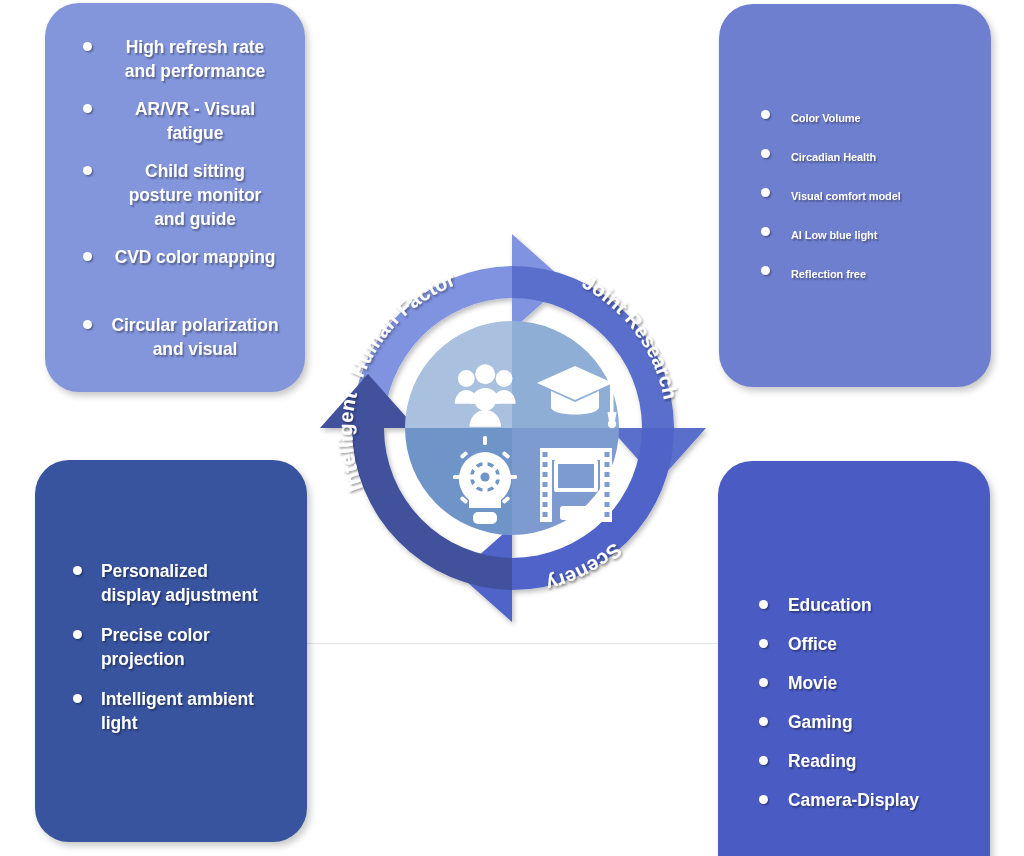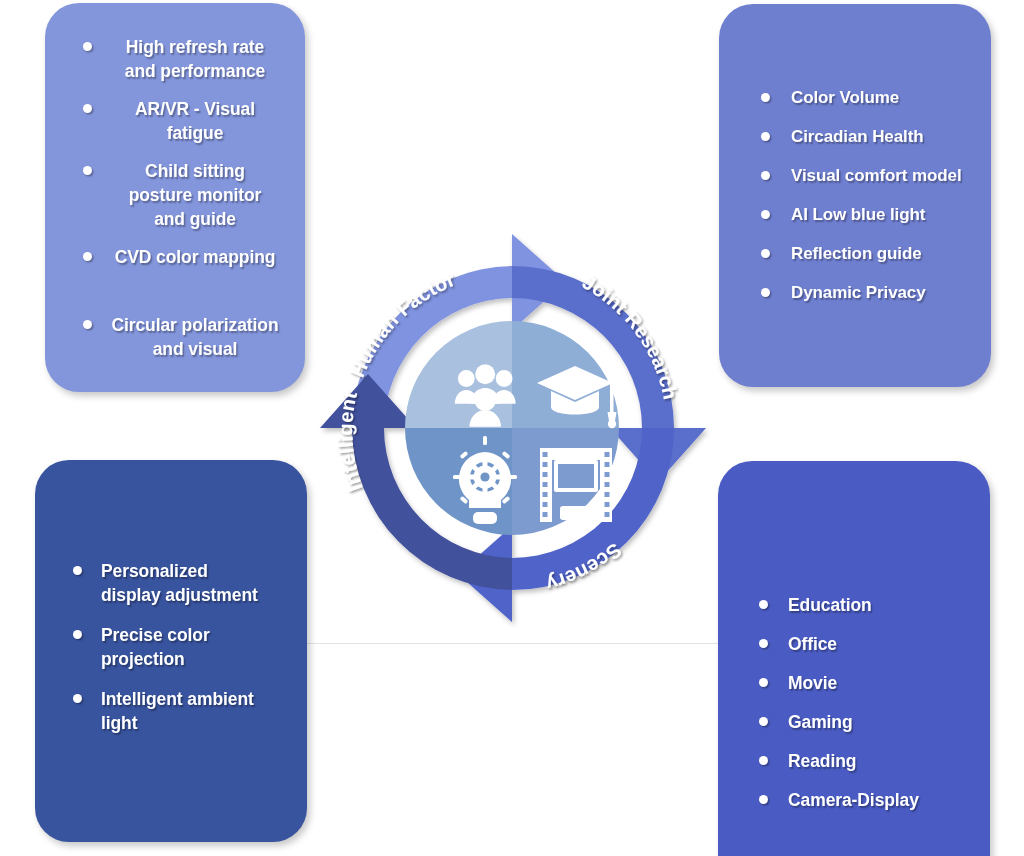--- a/index.html
+++ b/index.html
@@ -69,21 +69,21 @@
   #box-human-factor li { font-size: 17.5px; line-height: 24px; margin-bottom: 14px; }
   #box-human-factor li:last-child { margin-bottom: 0; margin-top: 44px; }
   #box-human-factor li .bullet { left: -28px; }
 
   
   #box-joint-research {
     left: 719px; top: 4px; width: 272px; height: 383px;
     background: #6f7fd0;
     padding: 0 22px 0 72px;
   }
-  #box-joint-research li { font-size: 17px; line-height: 24px; margin-bottom: 15px; }
+  #box-joint-research li { font-size: 11px; line-height: 24px; margin-bottom: 15px; }
   #box-joint-research li:last-child { margin-bottom: 0; }
   #box-joint-research li .bullet { left: -30px; }
 
   
   #box-intelligent {
     left: 35px; top: 460px; width: 272px; height: 382px;
     background: #39549f;
     padding: 0 38px 0 66px;
   }
   #box-intelligent li { font-size: 17.5px; line-height: 24px; margin-bottom: 16px; }
@@ -160,25 +160,21 @@
     <li>
         <span class="bullet"></span>
         <span class="txt">Visual comfort model</span>
       </li>
     <li>
         <span class="bullet"></span>
         <span class="txt">AI Low blue light</span>
       </li>
     <li>
         <span class="bullet"></span>
-        <span class="txt">Reflection guide</span>
-      </li>
-    <li>
-        <span class="bullet"></span>
-        <span class="txt">Dynamic Privacy</span>
+        <span class="txt">Reflection free</span>
       </li>
   </ul>
 </div>
 
 <div class="box" id="box-intelligent">
   <ul>
     <li>
         <span class="bullet"></span>
         <span class="txt">Personalized display adjustment</span>
       </li>

